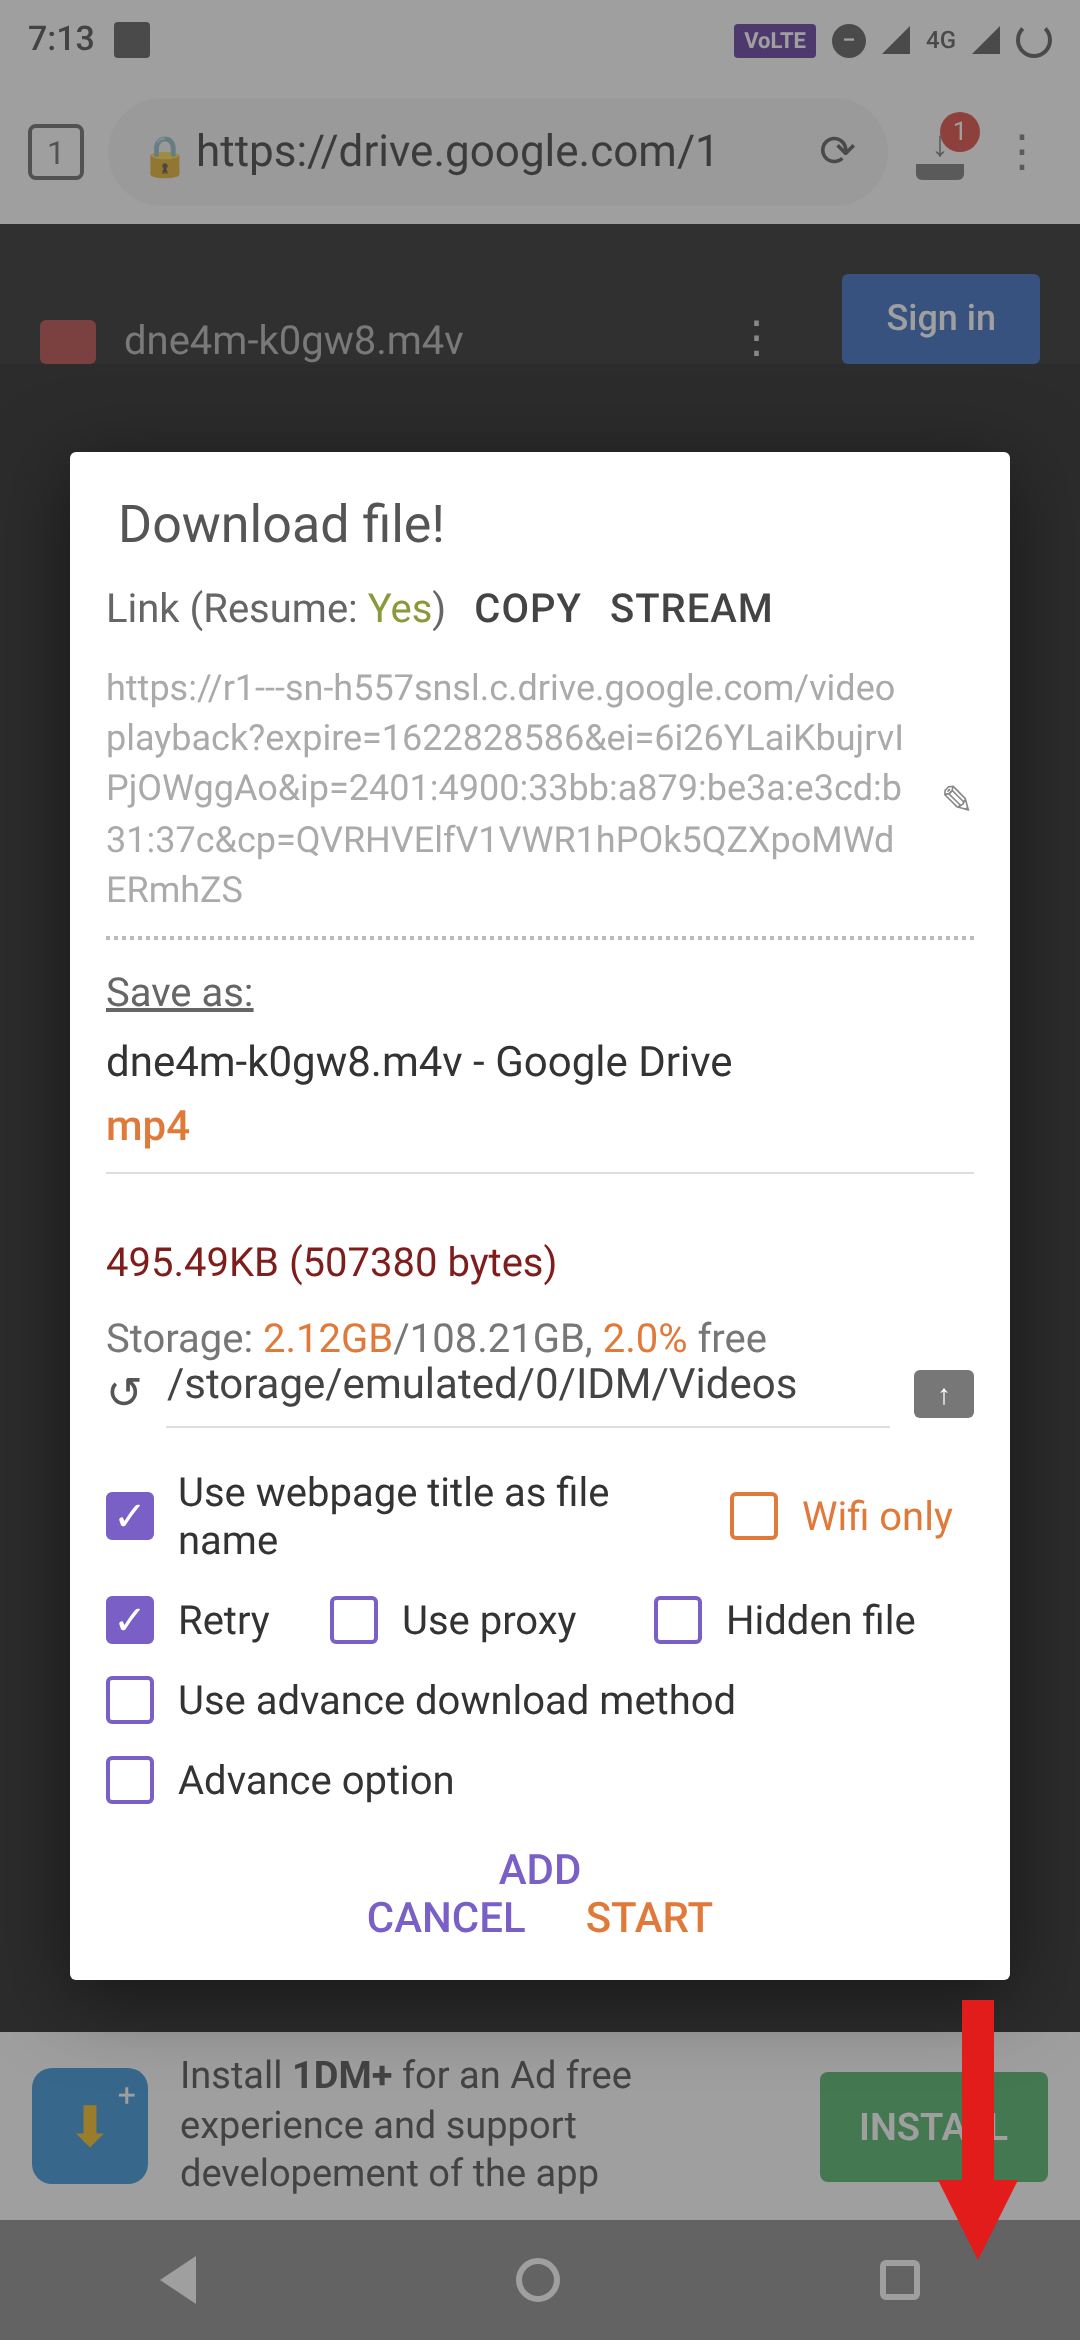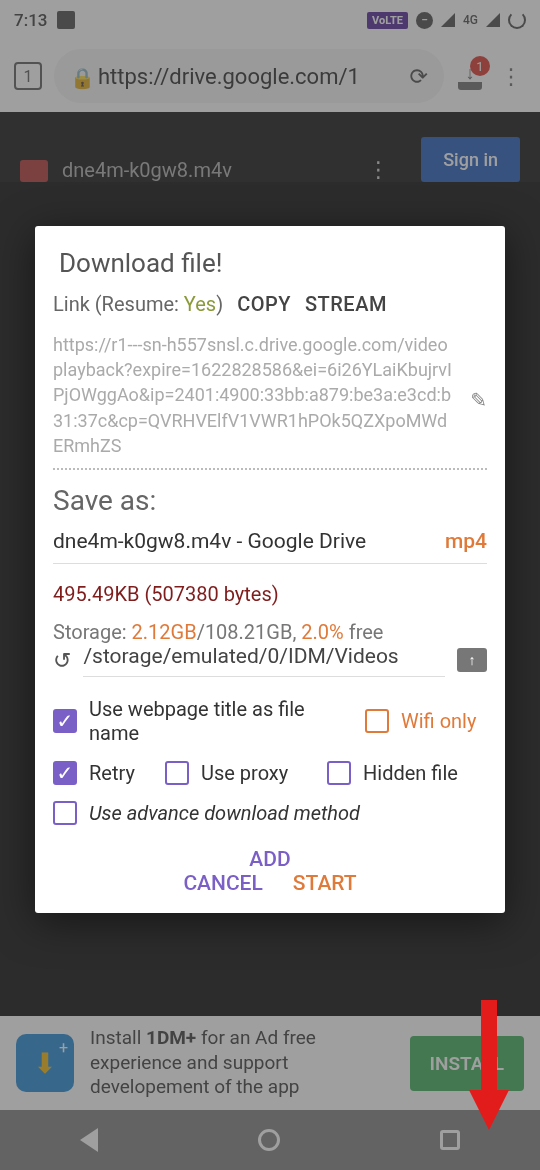--- a/index.html
+++ b/index.html
@@ -84,22 +84,22 @@
     z-index:10;
     box-shadow:0 8px 40px rgba(0,0,0,0.5);
   }
   .modal-title { font-size:26px; color:#555; margin-bottom:14px; padding-left:6px; }
   .link-row { font-size:20px; color:#666; display:flex; gap:14px; align-items:center; margin-bottom:16px; }
   .resume-yes { color:#8a9a3a; }
   .link-copy, .link-stream { color:#444; font-weight:500; letter-spacing:0.5px; }
   .url-block { position:relative; border-bottom:2px dotted #bbb; padding-bottom:10px; margin-bottom:14px; }
   .url-text { font-size:18px; color:#aaa; line-height:1.4; word-break:break-all; padding-right:30px; }
   .edit-ic { position:absolute; right:0; top:50%; transform:translateY(-50%); font-size:20px; color:#888; }
-  .saveas-lbl { font-size:28px; color:#666; margin-bottom:12px; }
-  .saveas-row { display:flex; align-items:flex-start; border-bottom:1px solid #ddd; padding-bottom:10px; margin-bottom:18px; gap:8px; }
+  .saveas-lbl { font-size:20px; color:#666; margin-bottom:12px;text-decoration:underline; }
+  .saveas-row { display:flex; align-items:flex-start; border-bottom:1px solid #ddd; padding-bottom:10px; margin-bottom:32px; gap:8px;flex-direction:column; }
   .saveas-name { flex:1; font-size:21px; color:#333; }
   .ext { font-size:21px; color:#e07a3a; font-weight:500; }
   .size-line { font-size:20px; color:#7f1d1d; margin-bottom:14px; }
   .storage-line { font-size:20px; color:#777; }
   .storage-line .hl { color:#e07a3a; }
   .path-row { display:flex; align-items:center; gap:12px; margin-bottom:20px; }
   .hist-ic { font-size:22px; color:#555; }
   .path-txt { flex:1; font-size:21px; color:#444; border-bottom:1px solid #ddd; padding-bottom:8px; }
   .up-ic { width:30px; height:24px; background:#777; border-radius:3px; position:relative; display:flex; align-items:center; justify-content:center; color:#fff; font-size:14px; }
   .opts { display:flex; flex-wrap:wrap; gap:16px 12px; margin-bottom:22px; }
@@ -222,23 +222,27 @@
       <span>Retry</span>
     </div>
     <div class="opt" style="width:150px;">
       <span class="cb"></span>
       <span>Use proxy</span>
     </div>
     <div class="opt" style="width:160px;">
       <span class="cb"></span>
       <span>Hidden file</span>
     </div>
-    <div class="opt" style="width:100%;font-style:italic;">
+    <div class="opt" style="width:100%;">
       <span class="cb"></span>
       <span>Use advance download method</span>
+    </div>
+    <div class="opt" style="width:100%;">
+      <span class="cb"></span>
+      <span>Advance option</span>
     </div>
   </div>
 
   <div class="actions">
     <span class="act-add">ADD</span>
     <div class="act-right">
       <span class="act-cancel">CANCEL</span>
       <span class="act-start">START</span>
     </div>
   </div>

